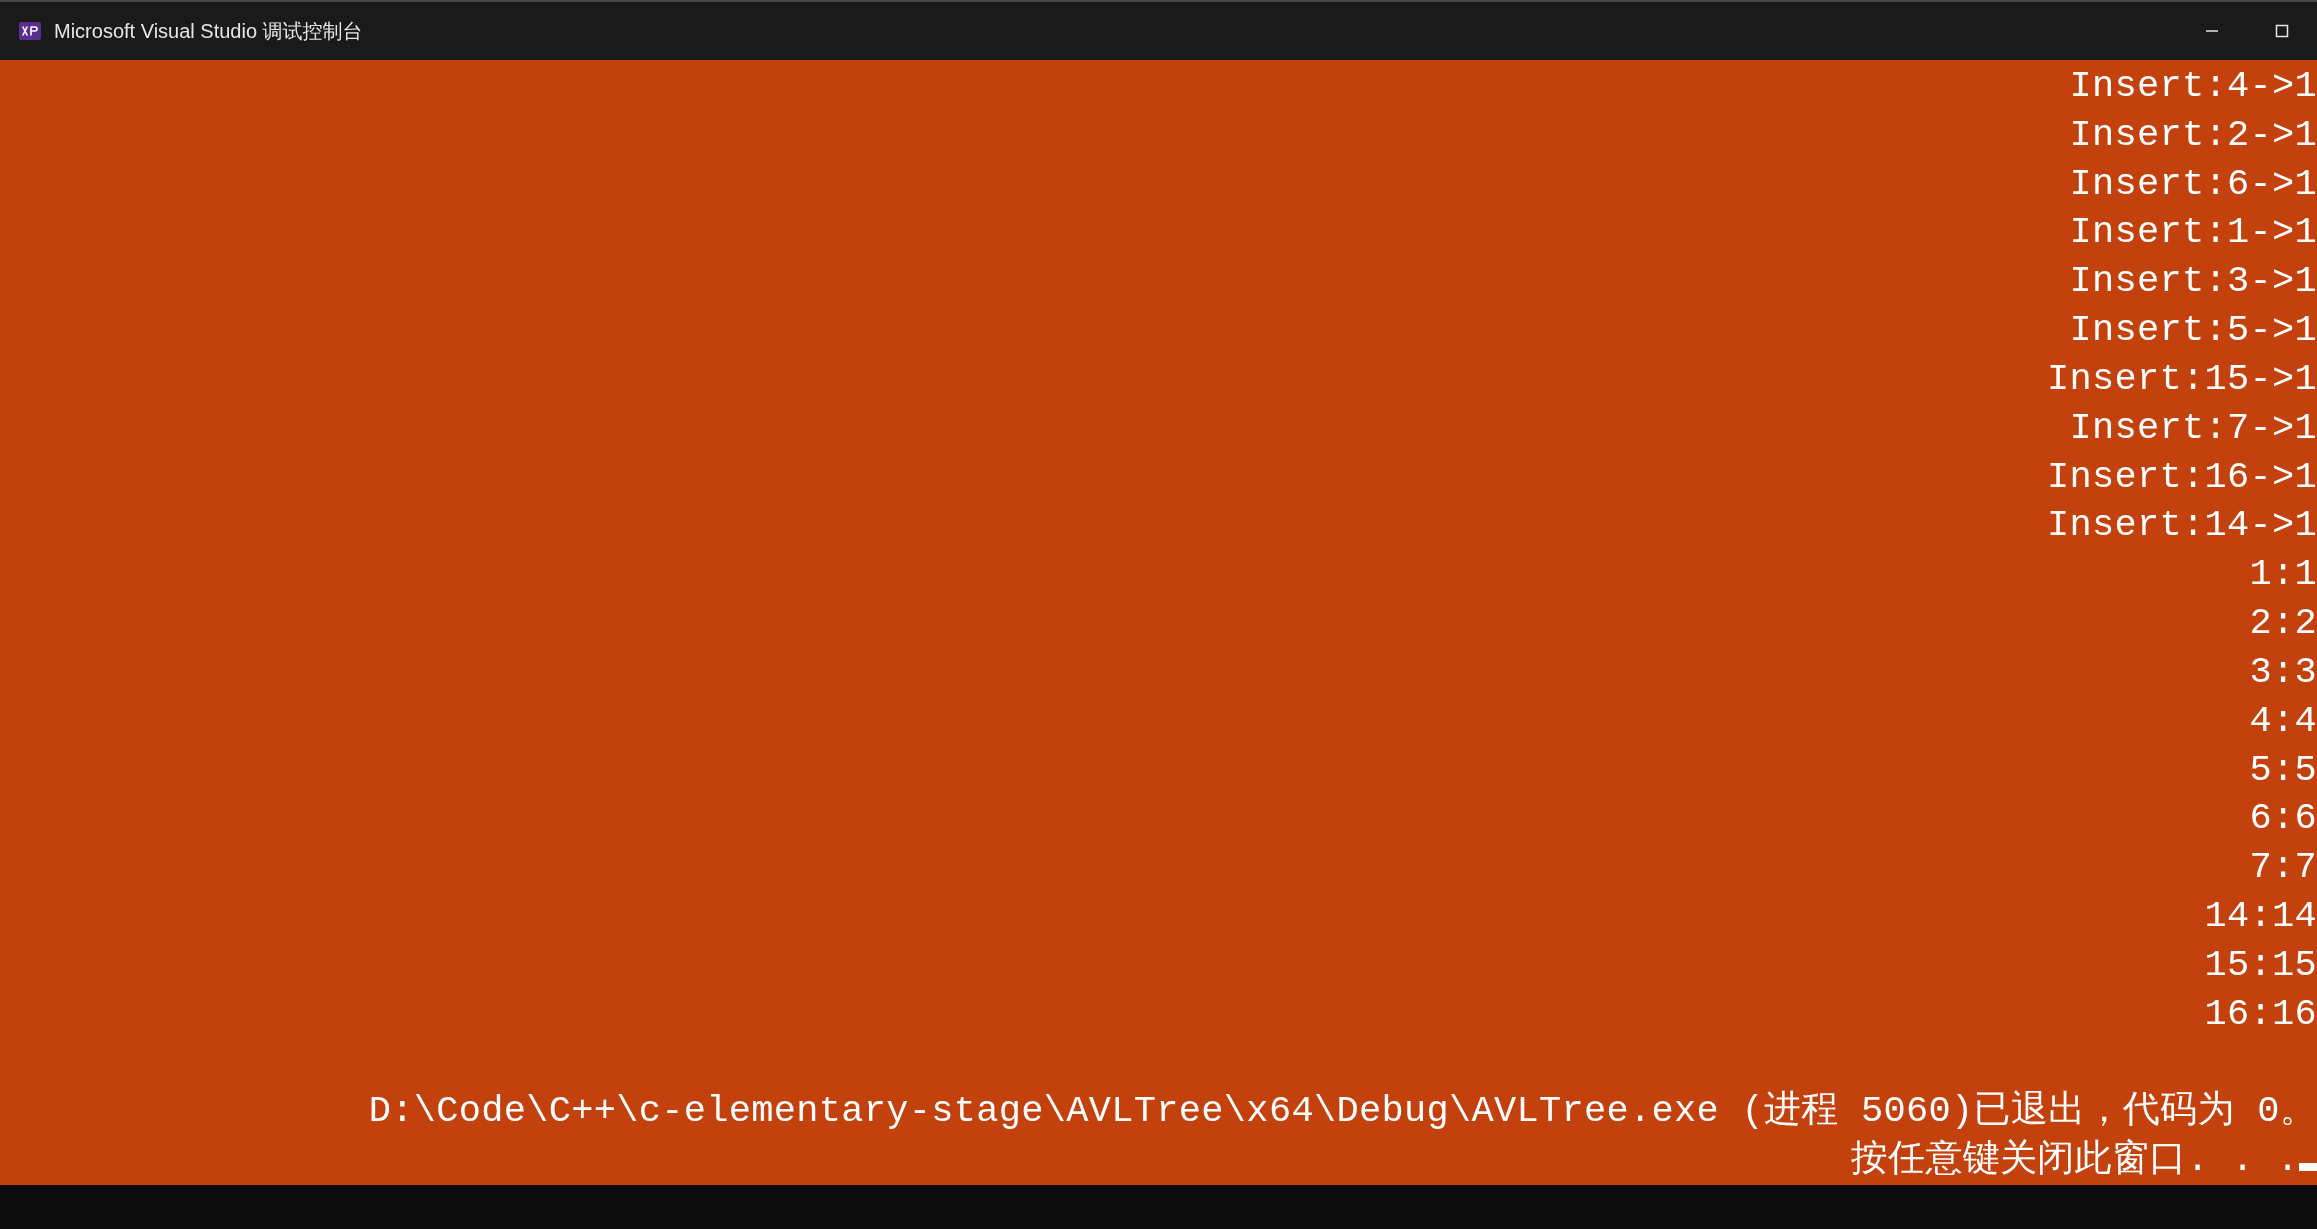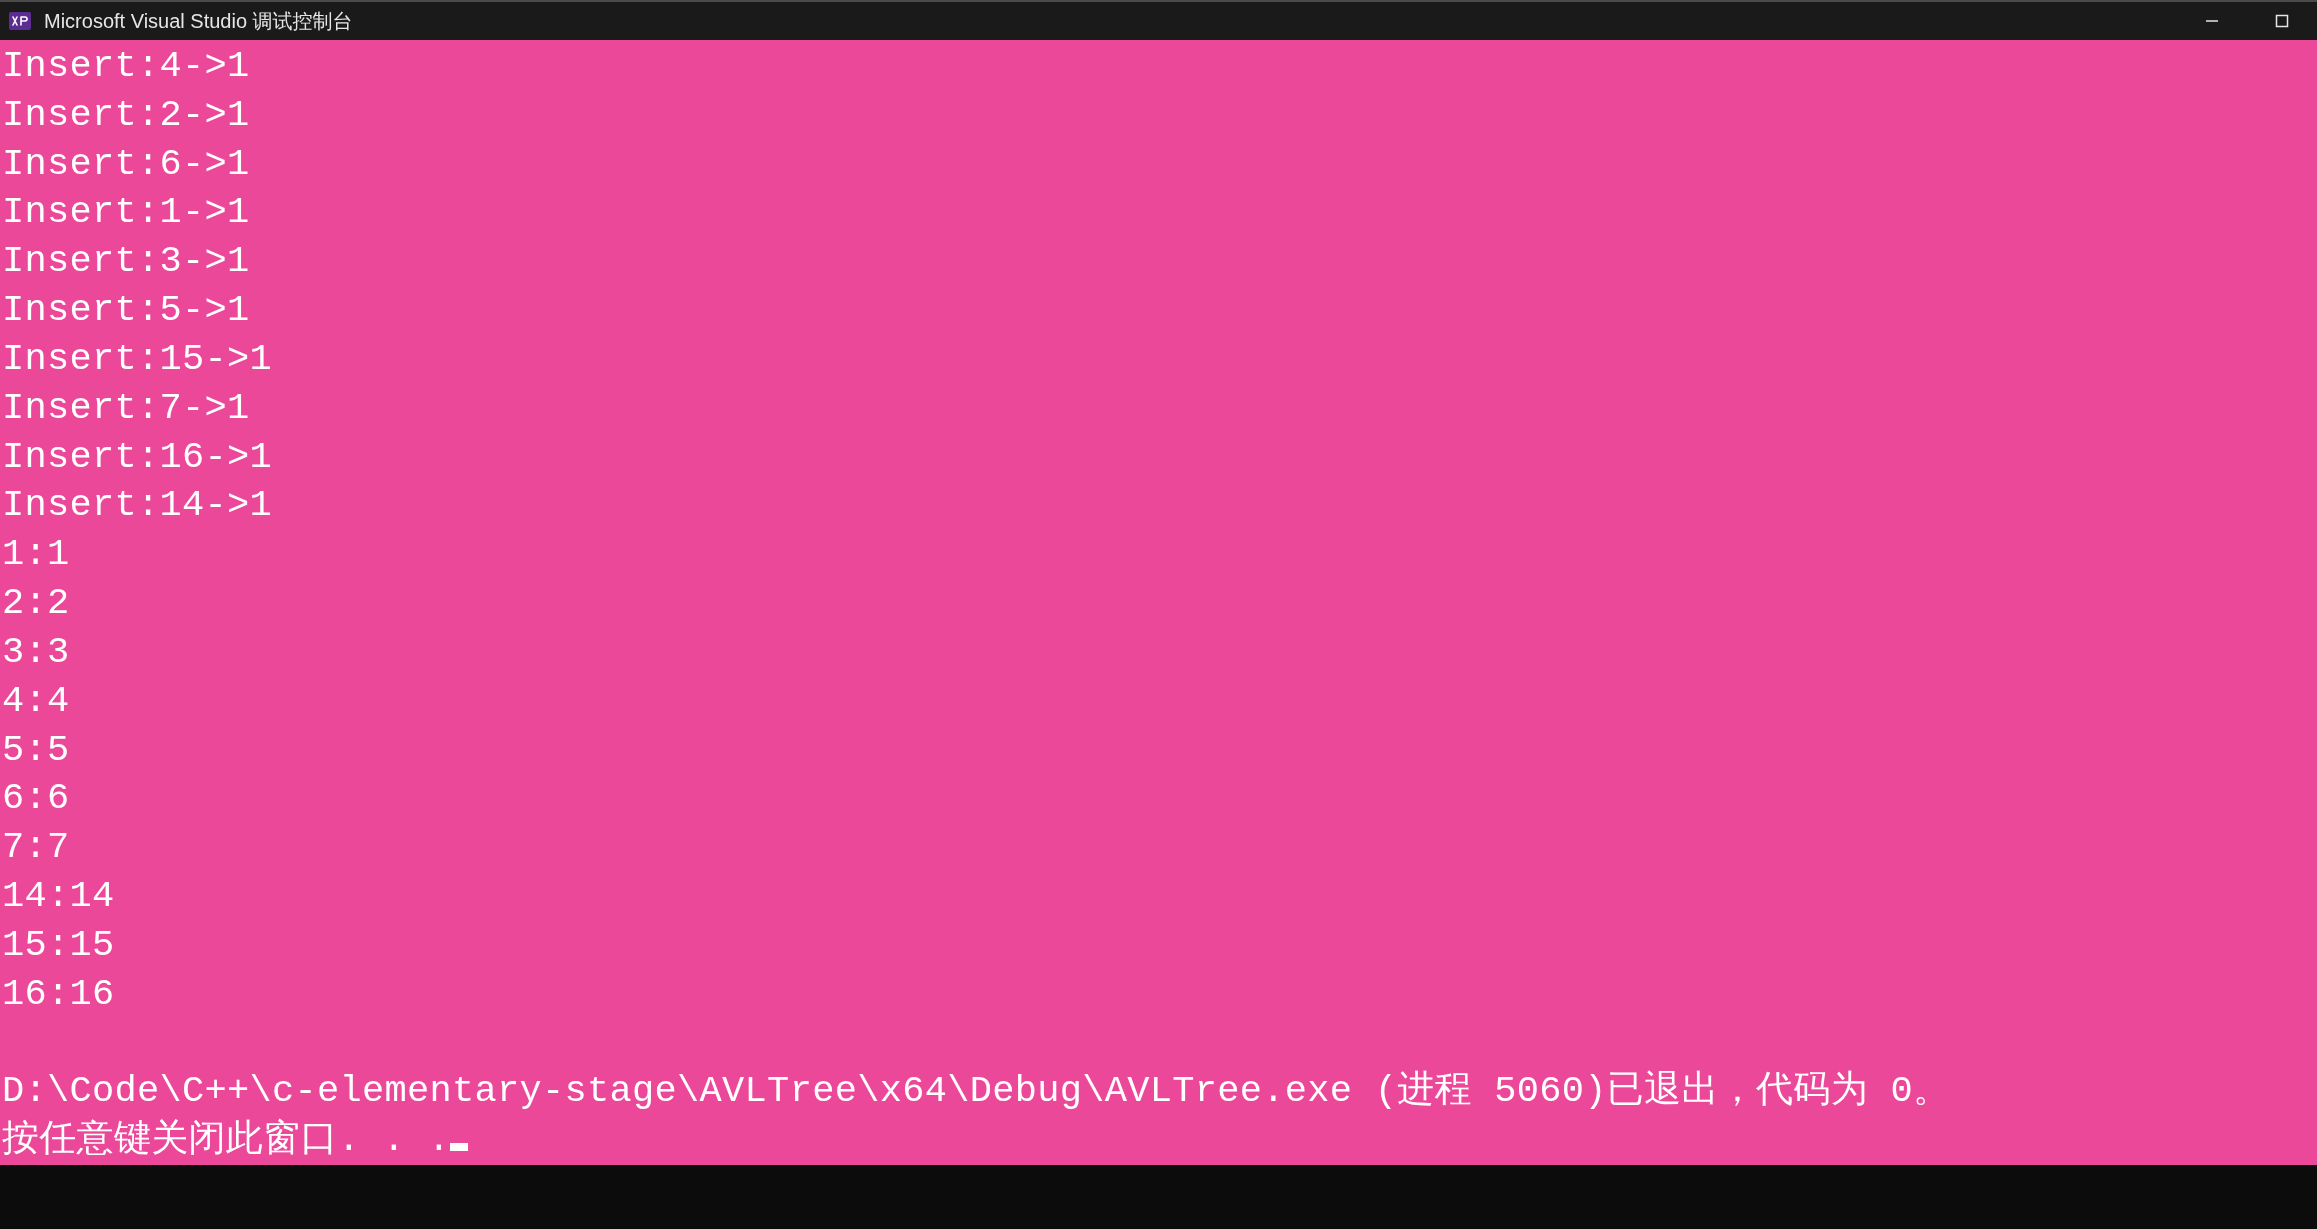--- a/index.html
+++ b/index.html
@@ -4,25 +4,25 @@
 <style>
   * { margin: 0; padding: 0; box-sizing: border-box; }
   html, body {
     width: 2317px;
     height: 1229px;
     background: #0c0c0c;
     font-family: "NSimSun", "SimSun", "Consolas", monospace;
     overflow: hidden;
   }
   .titlebar {
-    height: 40px;
+    height: 60px;
     background: #1a1a1a;
     display: flex;
     align-items: center;
-    padding-left: 8px;
+    padding-left: 18px;
     color: #e6e6e6;
     font-family: "Segoe UI", "Microsoft YaHei", sans-serif;
     font-size: 20px;
     border-top: 2px solid #4a4a4a;
     user-select: none;
   }
   .titlebar .app-icon {
     width: 24px;
     height: 24px;
     margin-right: 12px;
@@ -37,28 +37,29 @@
   .win-btn {
     width: 70px;
     height: 48px;
     display: flex;
     align-items: center;
     justify-content: center;
     color: #e6e6e6;
   }
   .win-btn svg { stroke: #e6e6e6; }
   .console {
-    background: #ec4899;
+    background: #c2410c;
     color: #ffffff;
     font-size: 37px;
     line-height: 1.32;
     white-space: pre;
     padding: 2px 0 0 2px;
     font-family: "NSimSun", "SimSun", "Consolas", "Courier New", monospace;
     letter-spacing: 0.3px;
+    text-align: right;
   }
   .cursor {
     display: inline-block;
     width: 18px;
     height: 8px;
     background: #ffffff;
     vertical-align: baseline;
     margin-bottom: -1px;
   }
 </style>

